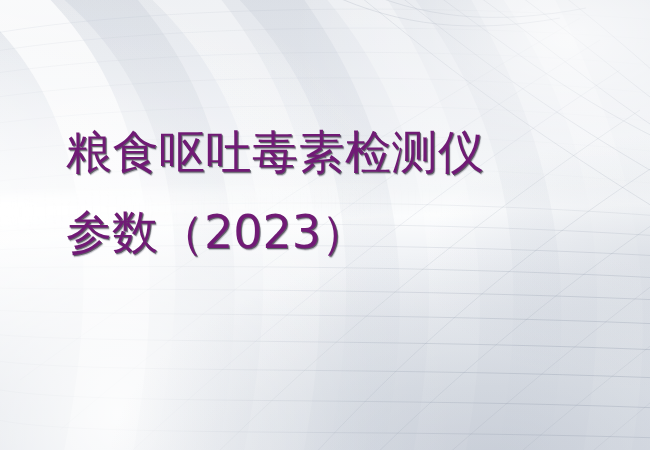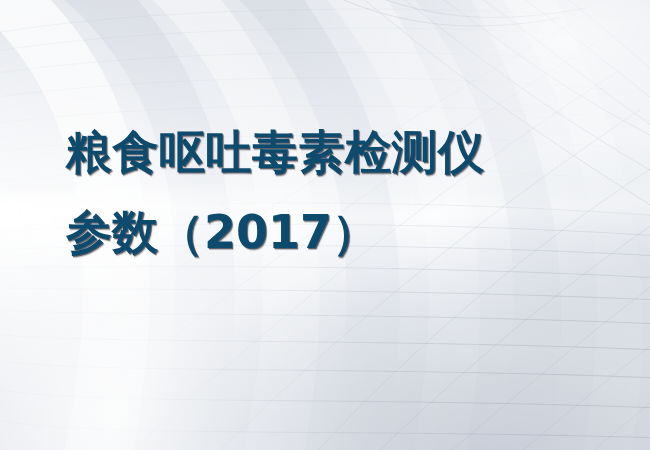--- a/index.html
+++ b/index.html
@@ -121,24 +121,24 @@
   
   .title-block {
     position: absolute;
     left: 66px;
     top: 112px;
     width: 540px;
   }
 
   .title-line {
     font-family: "DejaVu Sans", "Liberation Sans", sans-serif;
-    font-weight: bold;
+    font-weight: normal;
     font-size: 46px;
     line-height: 80px;
-    color: #0c4a6e;
+    color: #701a75;
     letter-spacing: 0.5px;
     white-space: nowrap;
     text-shadow:
        1px 1px 0 rgba(20,20,30,0.55),
        1.5px 1.5px 1px rgba(40,40,55,0.30);
   }
 
   .title-line.second {
     letter-spacing: 0px;
   }
@@ -237,16 +237,16 @@
   <div class="bg-sheen-a"></div>
   <div class="bg-sheen-b"></div>
   <div class="bg-sheen-c"></div>
   <div class="bg-shade"></div>
 
   <div class="light-streak"></div>
   <div class="light-streak thin"></div>
 
   <div class="title-block">
     <div class="title-line">粮食呕吐毒素检测仪</div>
-    <div class="title-line second">参数（2017）</div>
+    <div class="title-line second">参数（2023）</div>
   </div>
 
 </div>
 
 </body></html>

